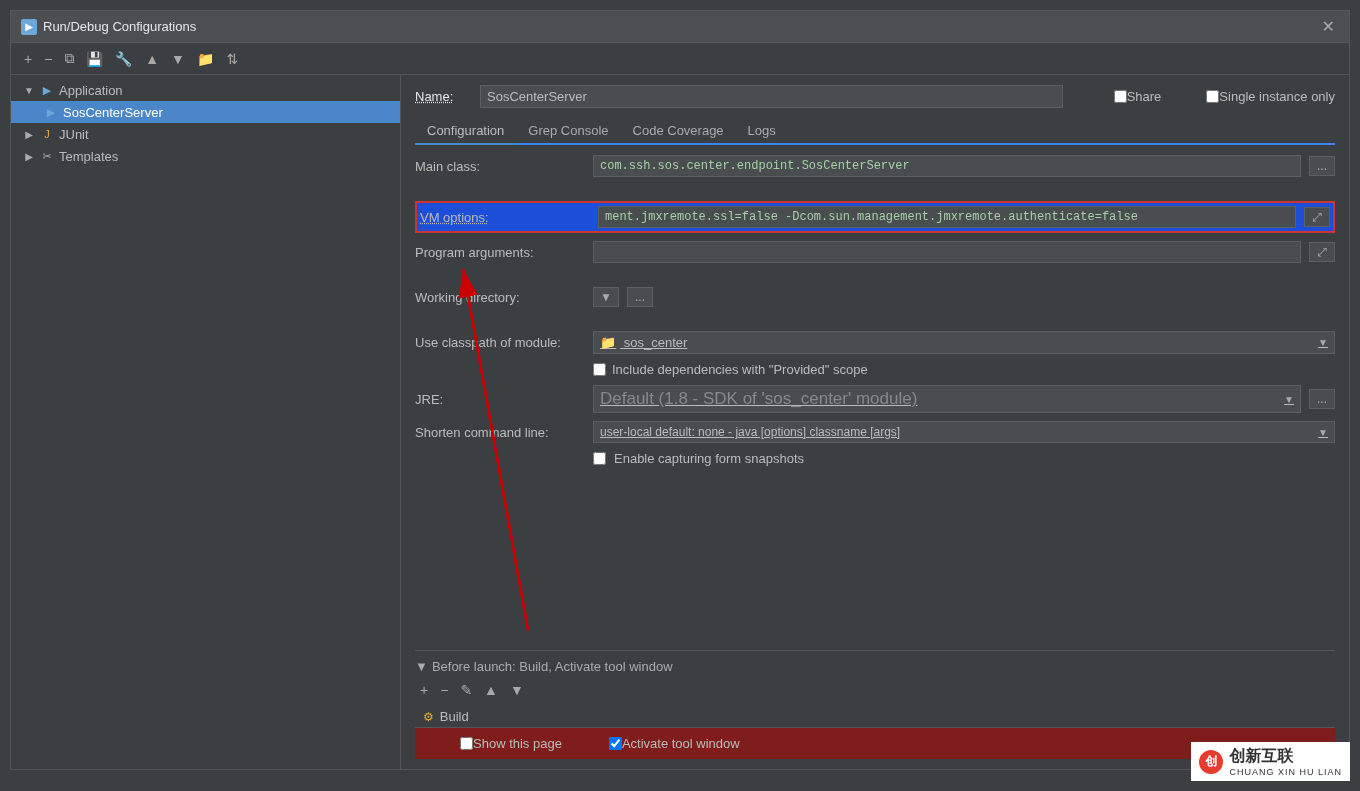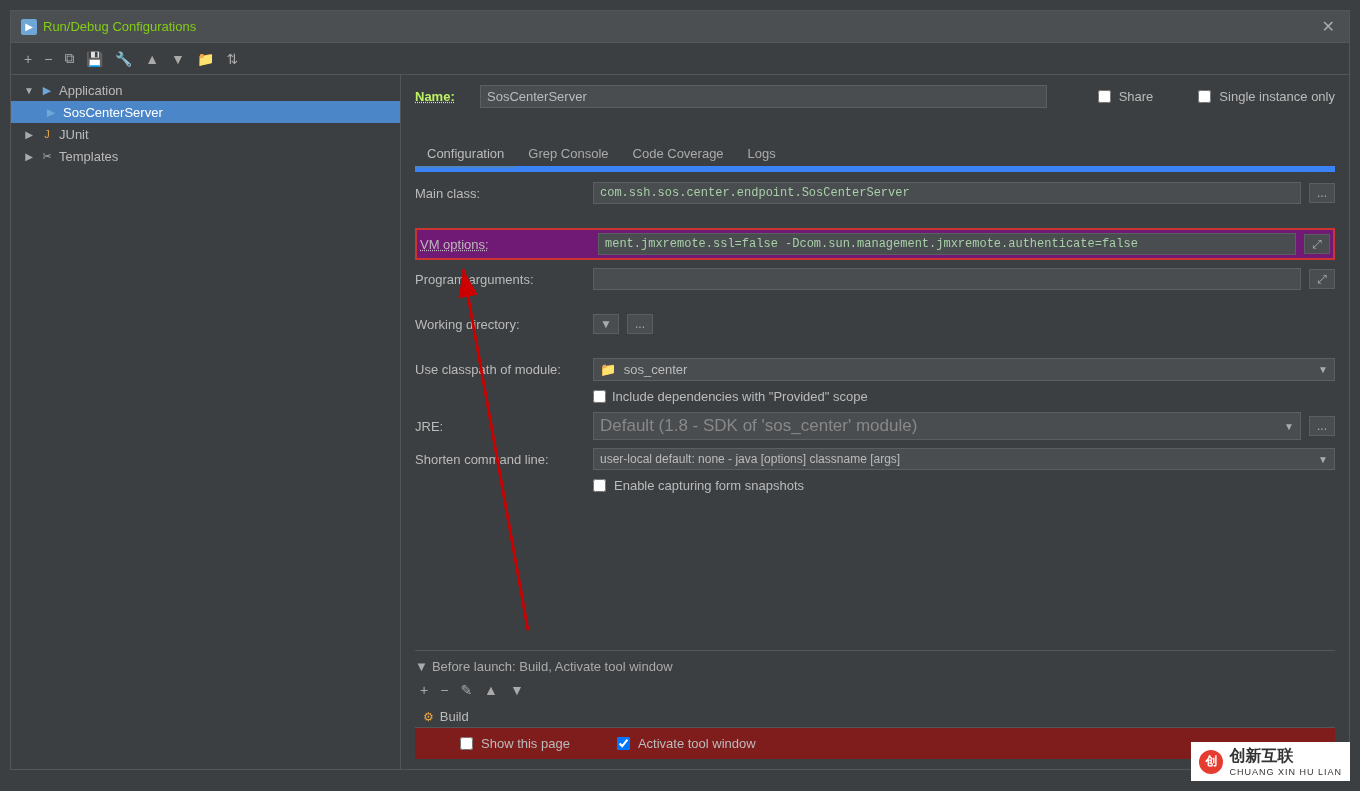--- a/index.html
+++ b/index.html
@@ -44,21 +44,21 @@
       background: #6ea6d7;
       border-radius: 2px;
       display: flex;
       align-items: center;
       justify-content: center;
       font-size: 10px;
       color: white;
     }
 
     .title-text {
-      color: #84cc16;
+      color: #e5e5e5;
       font-size: 13px;
     }
 
     .close-btn {
       color: #aaa;
       cursor: pointer;
       font-size: 16px;
       background: none;
       border: none;
       padding: 0 4px;
@@ -146,25 +146,24 @@
     }
 
     .name-row {
       display: flex;
       align-items: center;
       margin-bottom: 10px;
       gap: 10px;
     }
 
     .name-label {
-      color: #bef264;
+      color: #e5e5e5;
       min-width: 55px;
       text-decoration: underline;
       text-decoration-style: dotted;
-      font-weight: bold;
     }
 
     .name-input {
       flex: 1;
       background: #4a4d50;
       border: 1px solid #5c5f62;
       color: #bbbbbb;
       padding: 3px 6px;
       font-size: 13px;
     }
@@ -172,31 +171,30 @@
     .checkboxes-right {
       display: flex;
       align-items: center;
       gap: 14px;
       margin-left: 10px;
     }
 
     .checkbox-label {
       display: flex;
       align-items: center;
-      gap: 8px;
+      gap: 0;
       color: #bbbbbb;
       font-size: 13px;
       padding-left: 31px;
     }
 
     .tabs {
       display: flex;
-      border-bottom: 6px solid #3b82f6;
+      border-bottom: 2px solid #3b82f6;
       margin-bottom: 10px;
-      margin-top: 23px;
     }
 
     .tab {
       padding: 5px 12px;
       cursor: pointer;
       color: #aaa;
       font-size: 13px;
       border-bottom: 2px solid transparent;
       margin-bottom: -2px;
     }
@@ -242,21 +240,21 @@
       color: #bbbbbb;
     }
 
     .vm-options-row {
       display: flex;
       align-items: center;
       margin-bottom: 8px;
       gap: 8px;
       border: 2px solid #cc3333;
       padding: 3px;
-      background: #701a75;
+      background: #1d4ed8;
     }
 
     .vm-options-row .form-label {
       min-width: 170px;
     }
 
     .vm-options-input {
       flex: 1;
       background: #4a4d50;
       border: 1px solid #5c5f62;
@@ -288,20 +286,21 @@
     .dropdown {
       flex: 1;
       background: #4a4d50;
       border: 1px solid #5c5f62;
       color: #bbbbbb;
       padding: 3px 6px;
       font-size: 13px;
       display: flex;
       align-items: center;
       justify-content: space-between;
+      text-decoration: underline;
     }
 
     .dropdown-arrow {
       color: #aaa;
       font-size: 10px;
     }
 
     .module-icon {
       color: #4a9fe8;
       margin-right: 4px;

